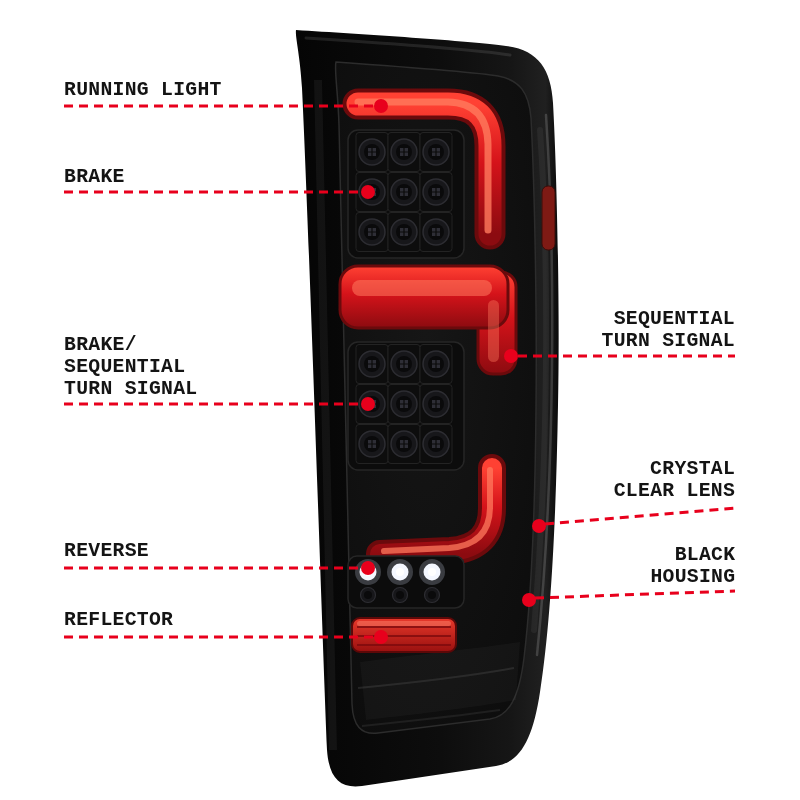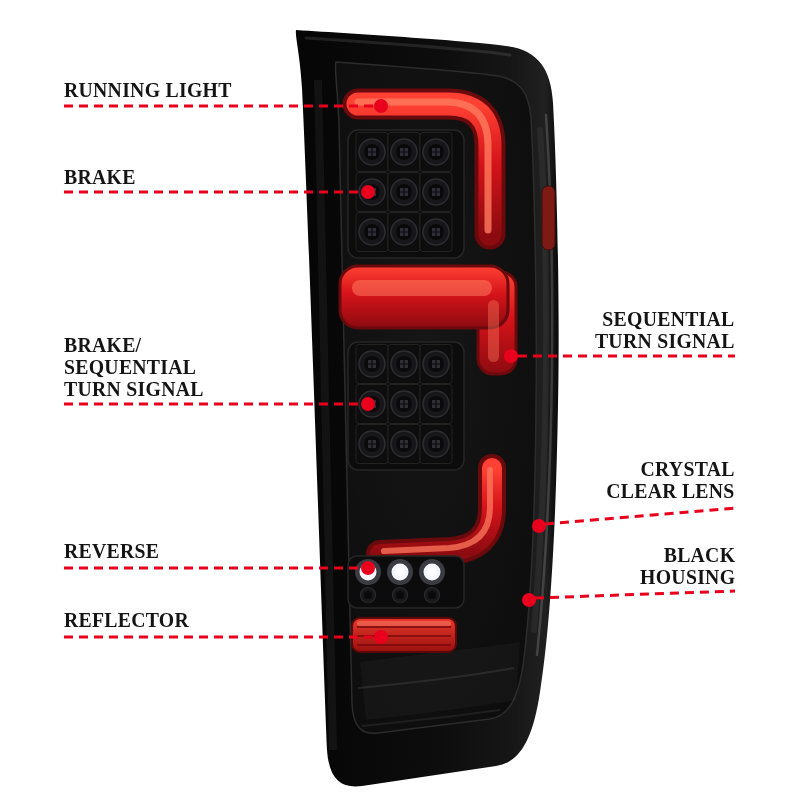--- a/index.html
+++ b/index.html
@@ -1,18 +1,18 @@
 <!DOCTYPE html>
 <html><head>
 <meta charset="utf-8">
 <style>
   html,body{margin:0;padding:0;background:#ffffff;}
   .stage{
     position:relative;width:800px;height:800px;background:#ffffff;
-    font-family:Liberation Serif, serif;overflow:hidden;
+    font-family:Liberation Mono, monospace;overflow:hidden;
   }
   svg.art{position:absolute;left:0;top:0;}
   .label{
     position:absolute;
     font-weight:700;font-size:21px;line-height:22px;
     color:#141414;letter-spacing:.3px;
     white-space:pre-line;
     transform:scaleX(.94);
   }
   .label.left{left:64px;transform-origin:left top;text-align:left;}

